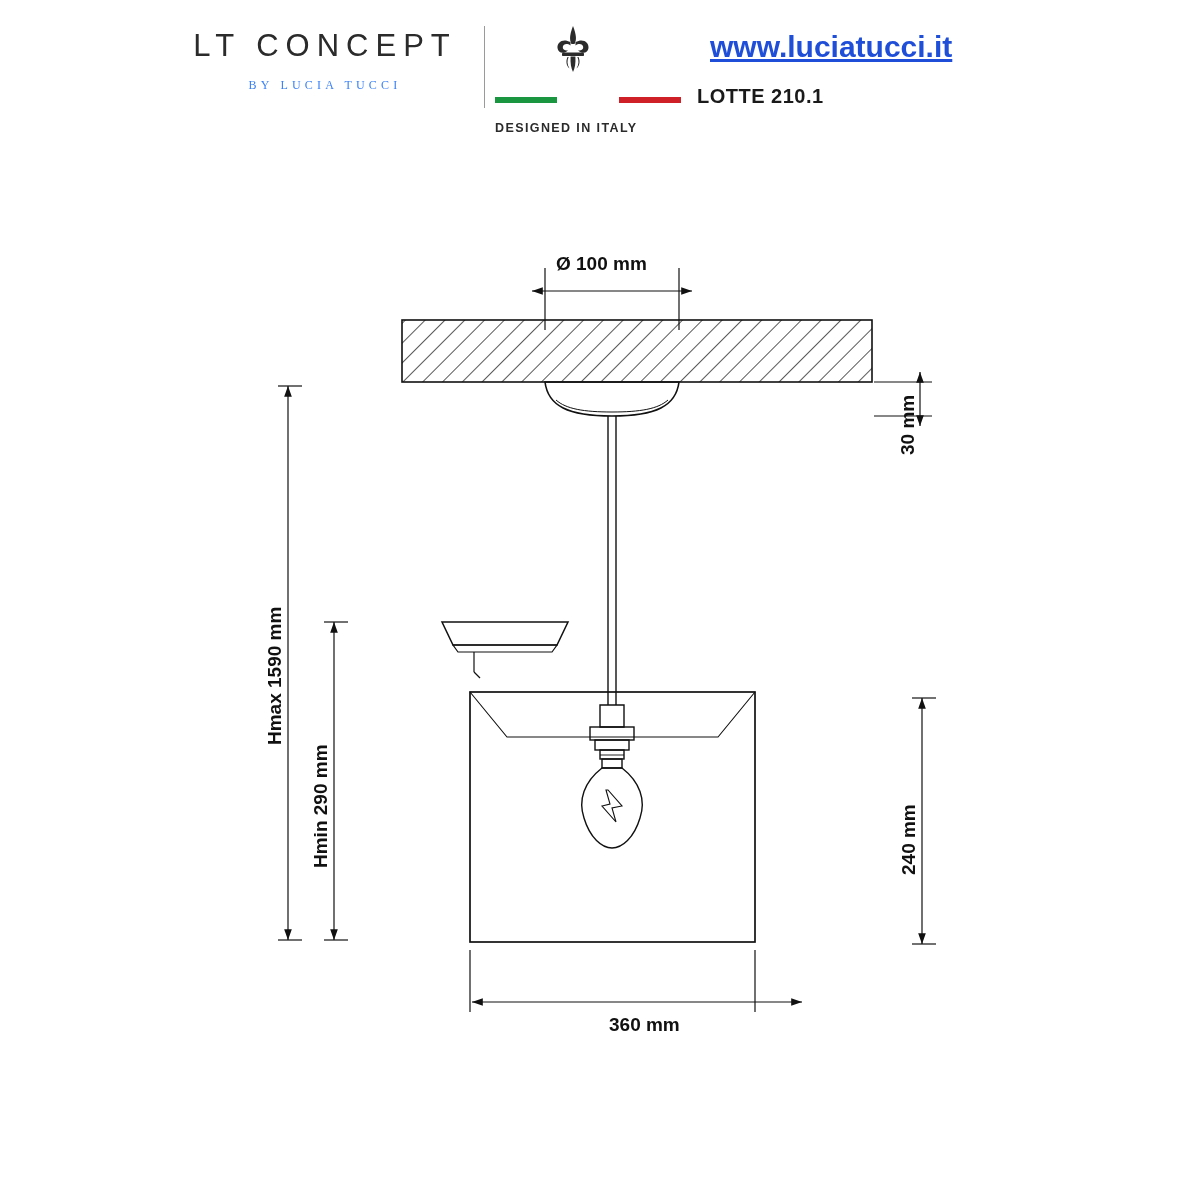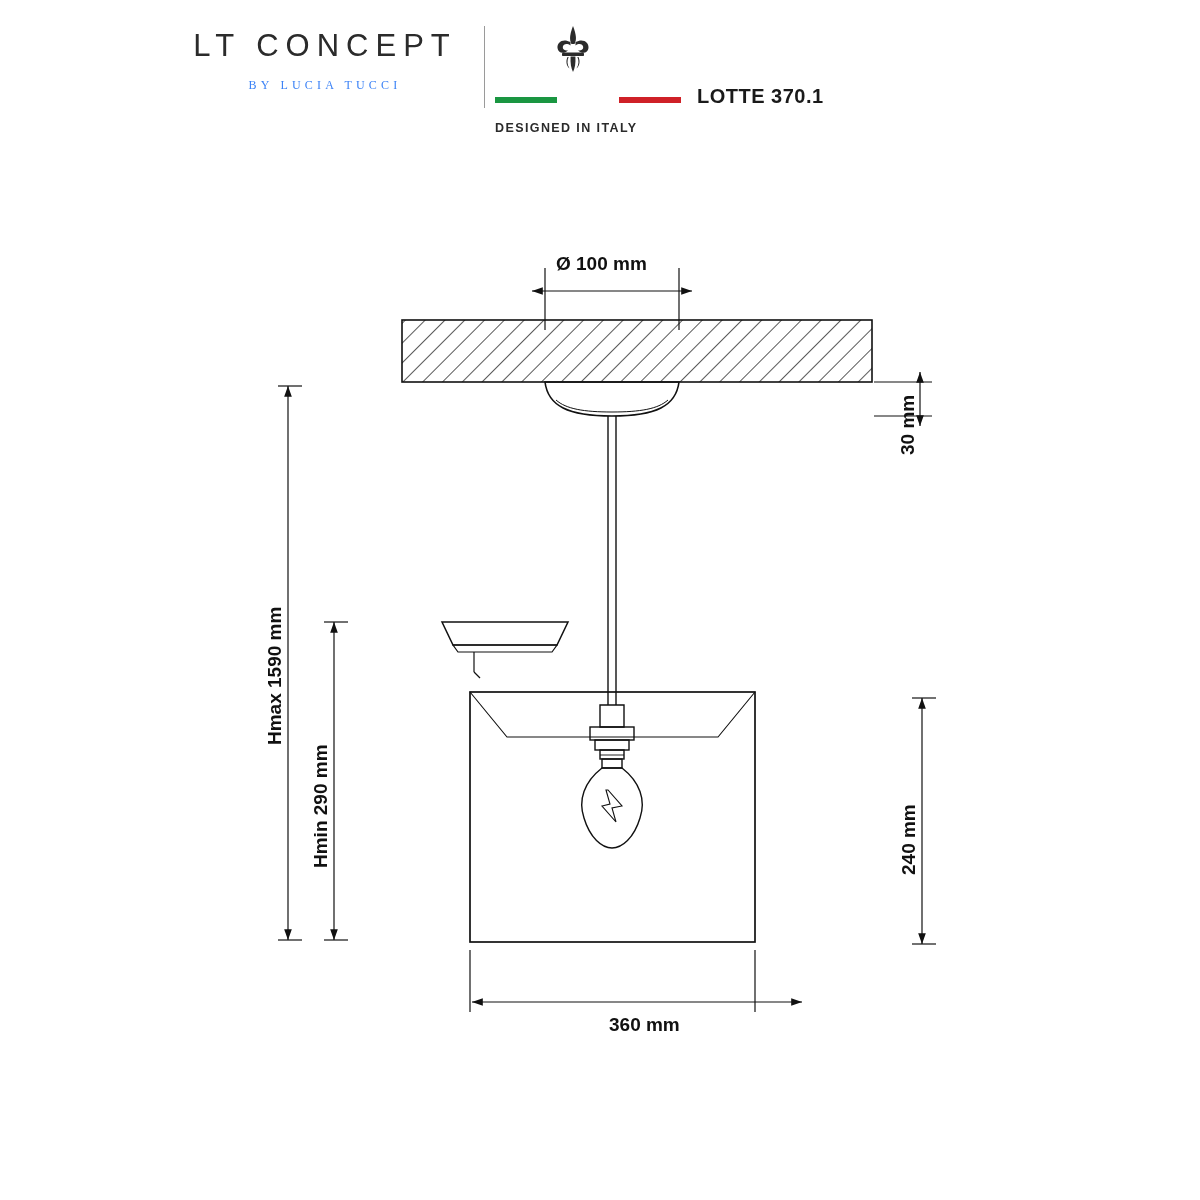--- a/index.html
+++ b/index.html
@@ -148,21 +148,22 @@
 
   <div class="italy-block">
     <div class="italy-label">DESIGNED IN ITALY</div>
     <div class="flag">
       <i class="g"></i>
         <i class="w"></i>
         <i class="r"></i>
     </div>
   </div>
 
-  <div class="model-name">LOTTE 370.1</div>
+  <a class="site-url" href="#">www.luciatucci.it</a>
+  <div class="model-name">LOTTE 210.1</div>
 </div>
 
 <div class="canvas">
   <svg width="1200" height="1200" viewBox="0 0 1200 1200">
     <defs>
       <pattern id="hatch" width="14" height="14" patternUnits="userSpaceOnUse" patternTransform="rotate(45)">
         <line x1="0" y1="0" x2="0" y2="14" stroke="#111" stroke-width="1.4"></line>
       </pattern>
       <marker id="arrowR" markerWidth="10" markerHeight="10" refX="9" refY="3.2" orient="auto">
         <path d="M0,0 L9,3.2 L0,6.4 z" fill="#111"></path>

